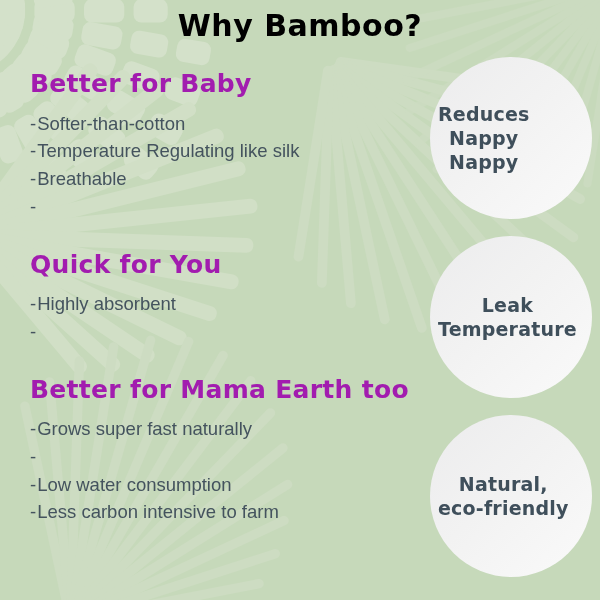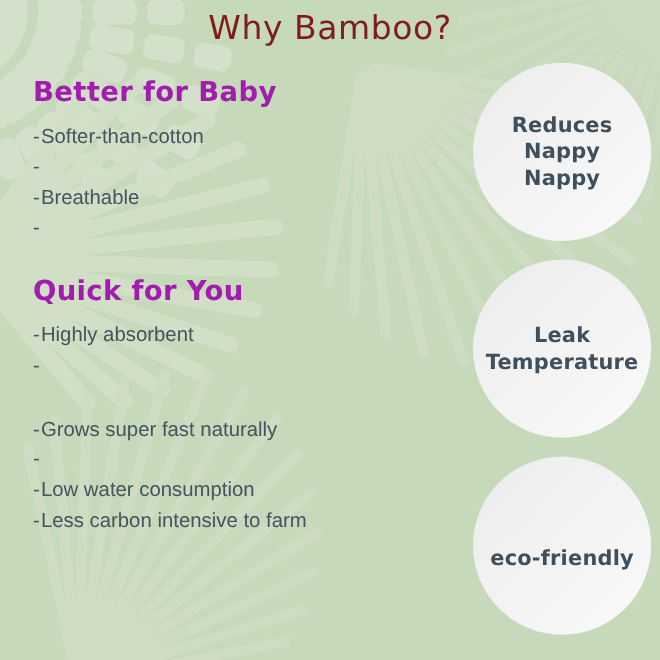--- a/index.html
+++ b/index.html
@@ -31,24 +31,24 @@
   }
 
   
   .title {
     position: absolute;
     top: 8px;
     left: 0;
     width: 600px;
     text-align: center;
     font-family: "DejaVu Sans", sans-serif;
-    font-weight: normal;
+    font-weight: bold;
     font-size: 30px;
     letter-spacing: 0.5px;
-    color: #7f1d1d;
+    color: #000000;
     z-index: 4;
   }
 
   
   .content {
     position: absolute;
     left: 30px;
     top: 70px;
     width: 392px;
     z-index: 4;
@@ -91,21 +91,20 @@
 
   
   .circle {
     position: absolute;
     width: 162px;
     height: 162px;
     border-radius: 50%;
     background: linear-gradient(135deg, #ececed 0%, #f2f2f2 45%, #fafafa 100%);
     display: flex;
     align-items: center;
-    justify-content: center;
     text-align: center;
     z-index: 3;
   }
 
   .circle-label {
     font-family: "DejaVu Sans", sans-serif;
     font-weight: bold;
     font-size: 19px;
     line-height: 1.28;
     color: #3f4f5b;
@@ -258,20 +257,21 @@
 
     <div class="section section-1">
       <h2 class="section-heading">Better for Baby</h2>
       <ul class="bullets">
         <li>
           <span class="dash">-</span>
           <span>Softer-than-cotton</span>
         </li>
         <li>
           <span class="dash">-</span>
+          <span>Temperature Regulating like silk</span>
         </li>
         <li>
           <span class="dash">-</span>
           <span>Breathable</span>
         </li>
         <li>
           <span class="dash">-</span>
         </li>
       </ul>
     </div>
@@ -283,20 +283,21 @@
           <span class="dash">-</span>
           <span>Highly absorbent</span>
         </li>
         <li>
           <span class="dash">-</span>
         </li>
       </ul>
     </div>
 
     <div class="section section-3">
+      <h2 class="section-heading">Better for Mama Earth too</h2>
       <ul class="bullets">
         <li>
           <span class="dash">-</span>
           <span>Grows super fast naturally</span>
         </li>
         <li>
           <span class="dash">-</span>
         </li>
         <li>
           <span class="dash">-</span>
@@ -321,18 +322,18 @@
 
   <div class="circle circle-2">
     <div class="circle-label">
       <span>Leak</span><br>
       <span>Temperature</span>
     </div>
   </div>
 
   <div class="circle circle-3">
     <div class="circle-label">
-      <br>
+      <span>Natural,</span><br>
       <span>eco-friendly</span>
     </div>
   </div>
 
 </div>
 
 </body></html>

